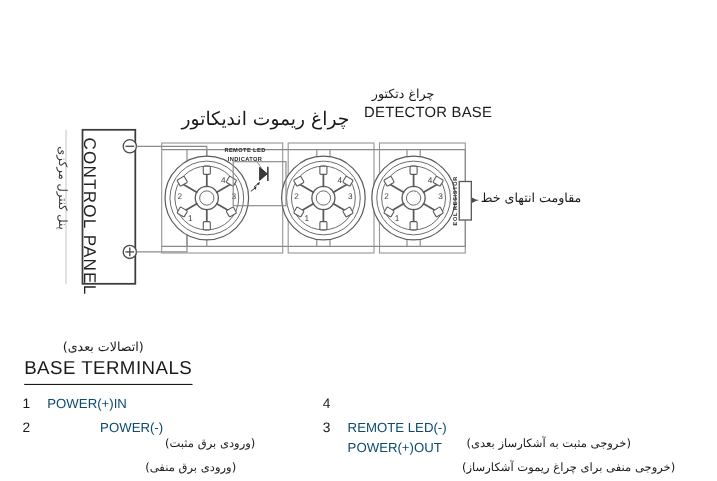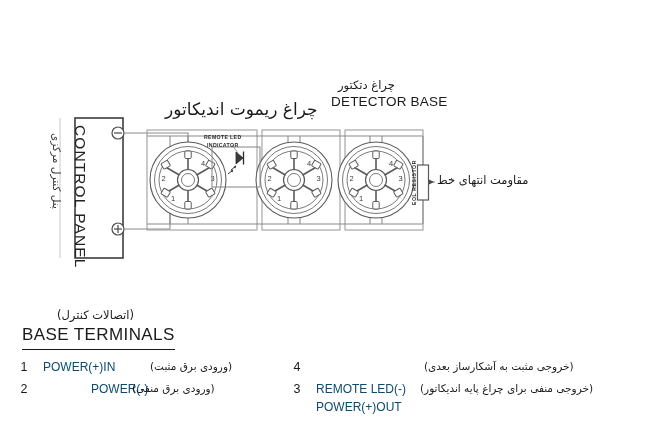--- a/index.html
+++ b/index.html
@@ -164,20 +164,21 @@
     font-size: 12px;
     font-weight: 400;
     color: #0c4a6e;
     white-space: nowrap;
   }
   .lg-fa {
     position: absolute;
     font-size: 10.5px;
     color: #1a1a1a;
     white-space: nowrap;
+    margin-top: 37px;
   }
 
   
   #lnum-1, #lnum-2 { left: 18px; }
   #len-1  { left: 43px; }
   #len-2  { left: 43px; padding-left: 48px; }
   #lfa-1  { left: 150px; }
   #lfa-2  { left: 132px; }
 
   
@@ -335,39 +336,39 @@
   <div class="lbl persian" id="remote-lamp-label">چراغ ریموت اندیکاتور</div>
 
   <div class="lbl persian" id="detector-base-fa">چراغ دتکتور</div>
 
   <div class="lbl" id="detector-base-en">DETECTOR BASE</div>
 
   <div class="lbl persian" id="eol-label-fa">مقاومت انتهای خط</div>
 
   <div id="legend">
 
-    <div class="persian" id="legend-title-fa">(اتصالات کنترل)</div>
+    <div class="persian" id="legend-title-fa">(اتصالات بعدی)</div>
 
     <div id="legend-title-en">BASE TERMINALS</div>
 
     <div class="legend-row" id="legend-row-1">
       <span class="lg-num" id="lnum-1">1</span>
       <span class="lg-en" id="len-1">POWER(+)IN</span>
       <span class="lg-fa persian" id="lfa-1">(ورودی برق مثبت)</span>
 
       <span class="lg-num" id="rnum-4">4</span>
       <span class="lg-en" id="ren-4">POWER(+)OUT</span>
       <span class="lg-fa persian" id="rfa-4">(خروجی مثبت به آشکارساز بعدی)</span>
     </div>
 
     <div class="legend-row" id="legend-row-2">
       <span class="lg-num" id="lnum-2">2</span>
       <span class="lg-en" id="len-2">POWER(-)</span>
       <span class="lg-fa persian" id="lfa-2">(ورودی برق منفی)</span>
 
       <span class="lg-num" id="rnum-3">3</span>
       <span class="lg-en" id="ren-3">REMOTE LED(-)</span>
-      <span class="lg-fa persian" id="rfa-3">(خروجی منفی برای چراغ پایه اندیکاتور)</span>
+      <span class="lg-fa persian" id="rfa-3">(خروجی منفی برای چراغ ریموت آشکارساز)</span>
     </div>
 
   </div>
 
 </div>
 
 </body></html>

